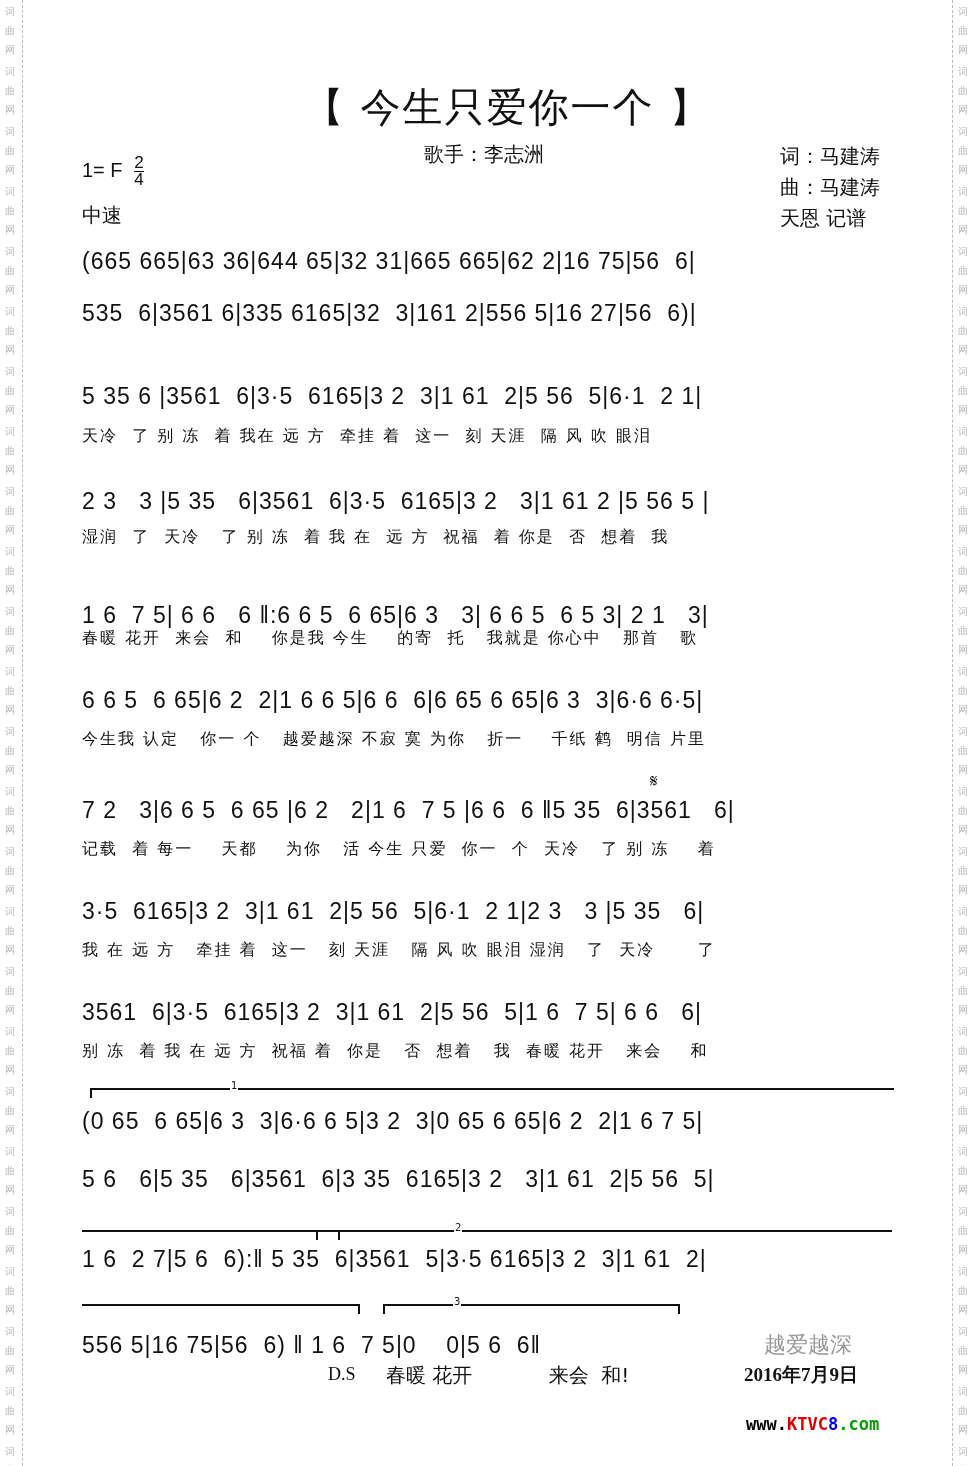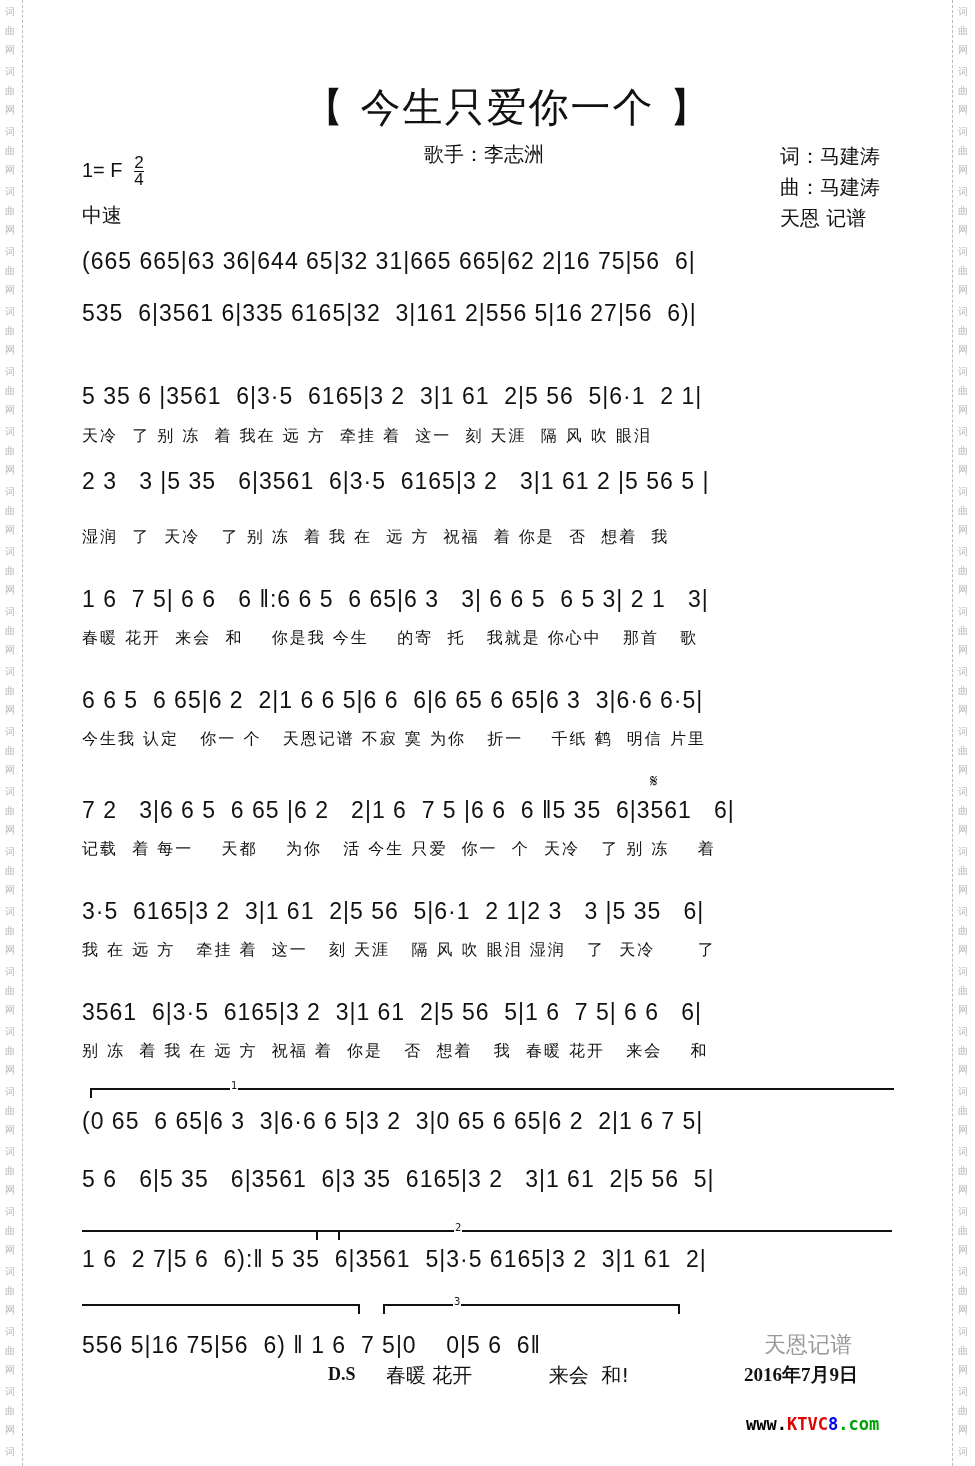--- a/index.html
+++ b/index.html
@@ -17,21 +17,21 @@
   .tempo { left:82px; top:202px; }
   .singer { left:424px; top:141px; }
   .credits { left:780px; top:141px; line-height:31px; }
   .line { position:absolute; left:82px; width:810px; font-family:"Liberation Sans", sans-serif; font-size:23px; white-space:pre; letter-spacing:1px; }
   .lyr { position:absolute; left:82px; width:810px; font-size:16px; white-space:pre; letter-spacing:2px; }
   .bracket { position:absolute; height:8px; border-top:2px solid #111; }
   .bracket.l { border-left:2px solid #111; }
   .bracket.r { border-right:2px solid #111; }
   .bnum { position:absolute; top:-10px; font-size:10px; background:#fff; padding:0 1px; }
   .segno { position:absolute; left:650px; top:770px; font-size:18px; }
-  .ds { position:absolute; left:328px; top:1364px; font-family:"Liberation Serif", serif; font-weight:bold; font-size:18px; }
+  .ds { position:absolute; left:328px; top:1364px; font-family:"Liberation Serif", serif; font-weight:normal; font-size:18px; }
   .endlyr { position:absolute; left:386px; top:1362px; font-size:20px; white-space:pre; }
   .stamp { position:absolute; left:764px; top:1330px; font-family:"Liberation Serif", serif; font-size:22px; color:#999; }
   .date { position:absolute; left:744px; top:1362px; font-family:"Liberation Serif", serif; font-size:19px; font-weight:bold; }
   .url { position:absolute; left:746px; top:1414px; font-family:"DejaVu Sans Mono", monospace; font-size:17px; font-weight:bold; }
 </style>
 </head>
 <body>
 
 <div class="side left" id="wmL">
     <span class="wm" style="top: 2px;">词</span>
@@ -197,26 +197,26 @@
 <div class="meta credits">
   <div>词：马建涛</div>
   <div>曲：马建涛</div>
   <div>天恩   记谱</div>
 </div>
 
 <div class="line" style="top:248px">(665 665|63 36|644 65|32 31|665 665|62 2|16 75|56  6|</div>
 <div class="line" style="top:300px">535  6|3561 6|335 6165|32  3|161 2|556 5|16 27|56  6)|</div>
 <div class="line" style="top:383px">5 35 6 |3561  6|3·5  6165|3 2  3|1 61  2|5 56  5|6·1  2 1|</div>
 <div class="lyr" style="top:426px">天冷  了 别 冻  着 我在 远 方  牵挂 着  这一  刻 天涯  隔 风 吹 眼泪</div>
-<div class="line" style="top:468px">2 3   3 |5 35   6|3561  6|3·5  6165|3 2   3|1 61 2 |5 56 5 |</div>
+<div class="line" style="top:488px">2 3   3 |5 35   6|3561  6|3·5  6165|3 2   3|1 61 2 |5 56 5 |</div>
 <div class="lyr" style="top:527px">湿润  了  天冷   了 别 冻  着 我 在  远 方  祝福  着 你是  否  想着  我</div>
-<div class="line" style="top:586px">1 6  7 5| 6 6   6 ‖:6 6 5  6 65|6 3   3| 6 6 5  6 5 3| 2 1   3|</div>
+<div class="line" style="top:602px">1 6  7 5| 6 6   6 ‖:6 6 5  6 65|6 3   3| 6 6 5  6 5 3| 2 1   3|</div>
 <div class="lyr" style="top:628px">春暖 花开  来会  和    你是我 今生    的寄  托   我就是 你心中   那首   歌</div>
 <div class="line" style="top:687px">6 6 5  6 65|6 2  2|1 6 6 5|6 6  6|6 65 6 65|6 3  3|6·6 6·5|</div>
-<div class="lyr" style="top:729px">今生我 认定   你一 个   天恩记谱 不寂 寞 为你   折一    千纸 鹤  明信 片里</div>
+<div class="lyr" style="top:729px">今生我 认定   你一 个   越爱越深 不寂 寞 为你   折一    千纸 鹤  明信 片里</div>
 <div class="segno">𝄋</div>
 <div class="line" style="top:797px">7 2   3|6 6 5  6 65 |6 2   2|1 6  7 5 |6 6  6 ‖5 35  6|3561   6|</div>
 <div class="lyr" style="top:839px">记载  着 每一    天都    为你   活 今生 只爱  你一  个  天冷   了 别 冻    着</div>
 <div class="line" style="top:898px">3·5  6165|3 2  3|1 61  2|5 56  5|6·1  2 1|2 3   3 |5 35   6|</div>
 <div class="lyr" style="top:940px">我 在 远 方   牵挂 着  这一   刻 天涯   隔 风 吹 眼泪 湿润   了  天冷      了</div>
 <div class="line" style="top:999px">3561  6|3·5  6165|3 2  3|1 61  2|5 56  5|1 6  7 5| 6 6   6|</div>
 <div class="lyr" style="top:1041px">别 冻  着 我 在 远 方  祝福 着  你是   否  想着   我  春暖 花开   来会    和</div>
 
 <div class="bracket l" style="left:90px; top:1088px; width:802px;">
     <span class="bnum" style="left:138px">1</span>
@@ -231,15 +231,15 @@
 <div class="line" style="top:1246px">1 6  2 7|5 6  6):‖ 5 35  6|3561  5|3·5 6165|3 2  3|1 61  2|</div>
 
 <div class="bracket r" style="left:82px; top:1304px; width:276px;"></div>
 <div class="bracket l r" style="left:383px; top:1304px; width:293px;">
     <span class="bnum" style="left:68px">3</span>
   </div>
 <div class="line" style="top:1332px">556 5|16 75|56  6) ‖ 1 6  7 5|0    0|5 6  6‖</div>
 
 <div class="ds">D.S</div>
 <div class="endlyr">春暖 花开            来会  和!</div>
-<div class="stamp">天恩记谱</div>
+<div class="stamp">越爱越深</div>
 <div class="date">2016年7月9日</div>
 <div class="url" id="url"><span style="color: rgb(0, 0, 0);">www.</span><span style="color: rgb(224, 0, 0);">KTV</span><span style="color: rgb(224, 0, 0);">C</span><span style="color: rgb(0, 0, 238);">8</span><span style="color: rgb(0, 160, 0);">.com</span></div>
 
 </body></html>

